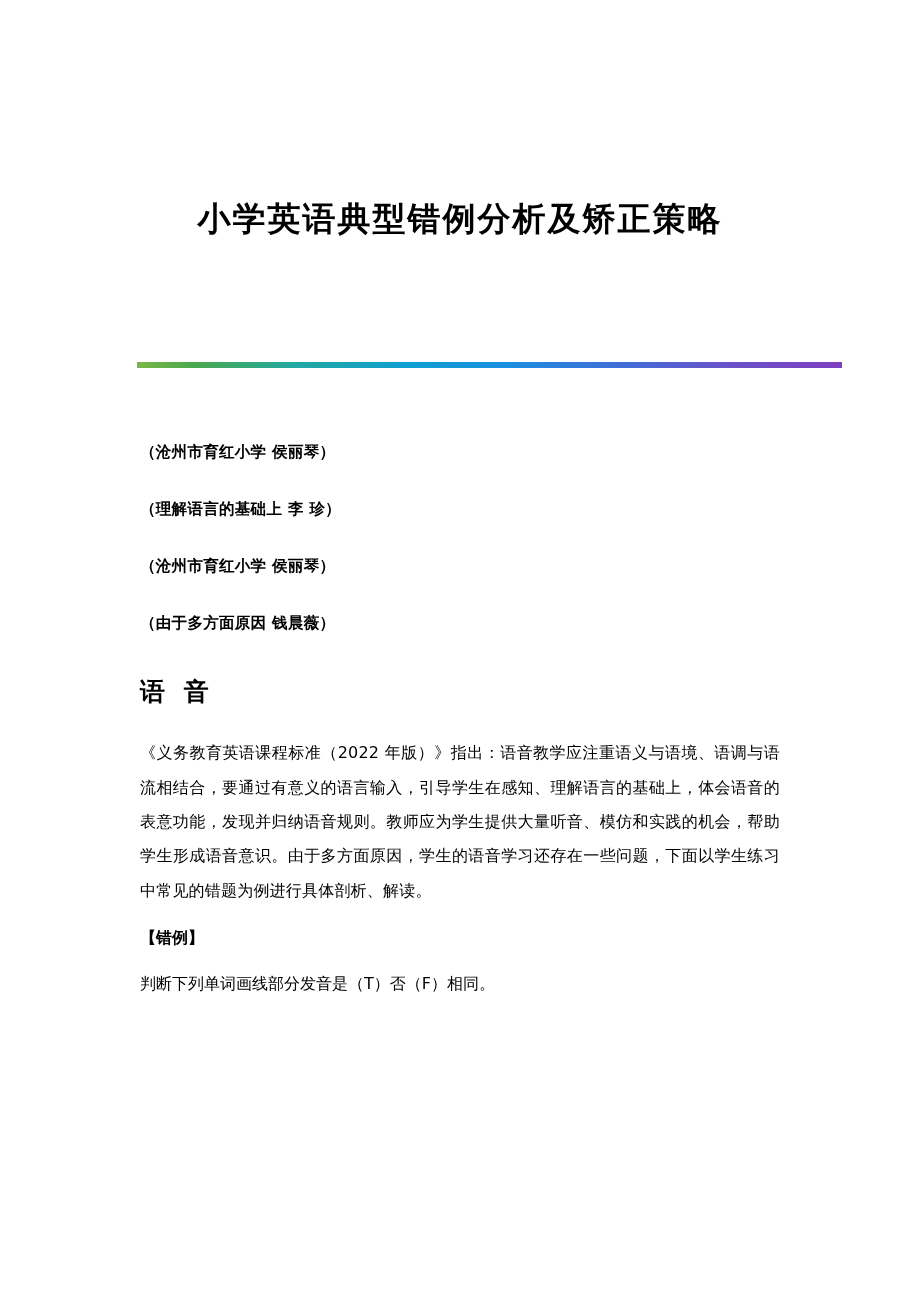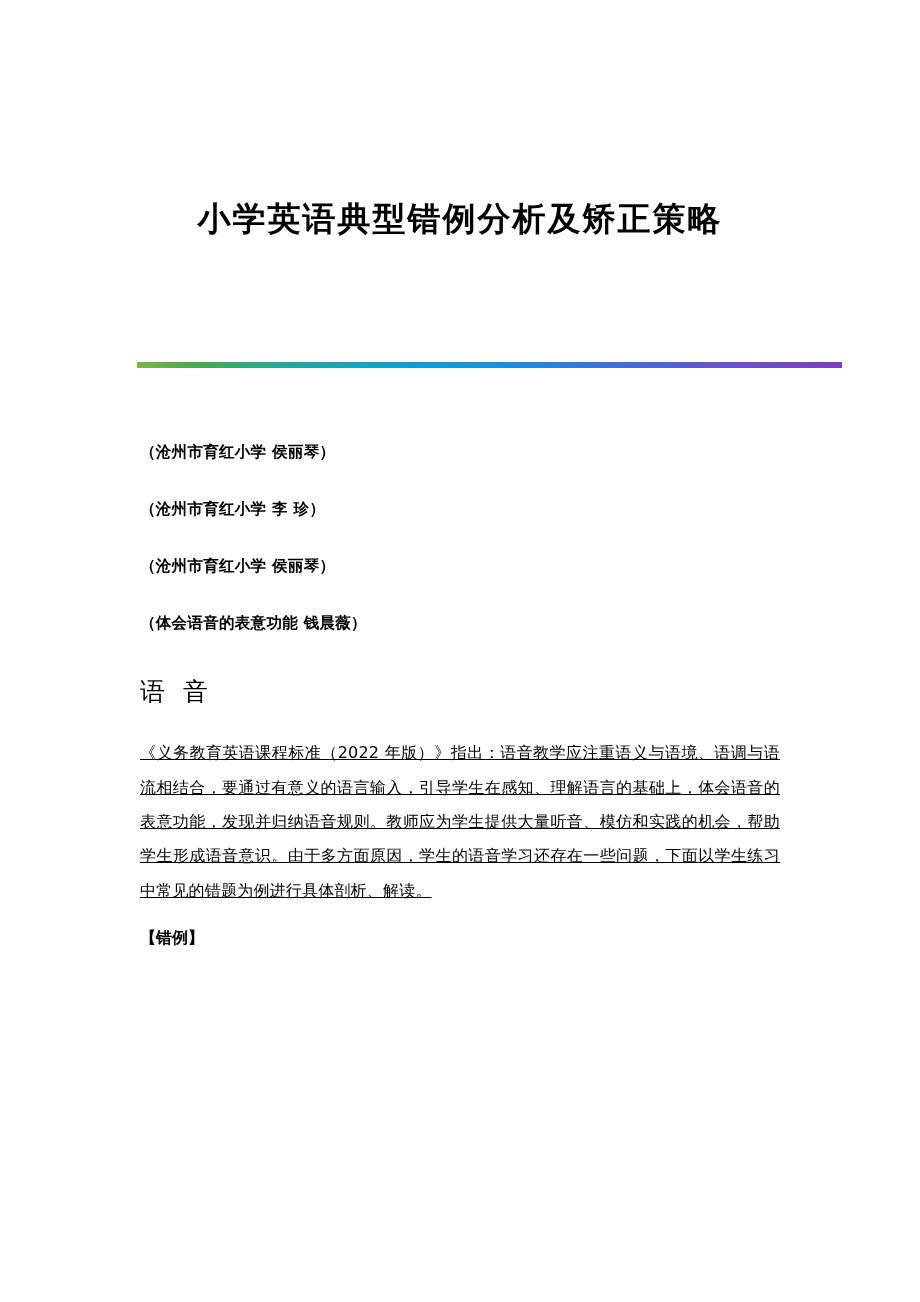--- a/index.html
+++ b/index.html
@@ -60,34 +60,33 @@
     font-family: "DejaVu Sans", "Liberation Sans", sans-serif;
     font-size: 15.5px;
     line-height: 1.55;
     margin: 0 0 33px 0;
     letter-spacing: 0.3px;
     color: #000000;
   }
   .section-heading {
     font-family: "DejaVu Serif", "Liberation Serif", serif;
     font-size: 25px;
-    font-weight: normal;
+    font-weight: bold;
     letter-spacing: 5px;
     margin: 40px 0 28px 0;
     color: #000000;
   }
   .body-par {
     font-family: "DejaVu Sans", "Liberation Sans", sans-serif;
     font-size: 16px;
     line-height: 2.15;
     text-align: justify;
     margin: 0 0 14px 0;
     letter-spacing: 0.2px;
     color: #000000;
-    text-decoration: underline;
   }
   .tag-par {
     font-family: Liberation Serif, serif;
     font-size: 16px;
     line-height: 2.0;
     margin: 14px 0 14px 0;
     font-weight: bold;
     color: #000000;
   }
   .plain-par {
@@ -104,25 +103,26 @@
 <div class="page">
 
   <h1 class="doc-title">小学英语典型错例分析及矫正策略</h1>
 
   <div class="rule-wrap">
     <div class="rule"></div>
   </div>
 
   <div class="authors">
     <p class="author-line">（沧州市育红小学 侯丽琴）</p>
-    <p class="author-line">（沧州市育红小学 李 珍）</p>
+    <p class="author-line">（理解语言的基础上 李 珍）</p>
     <p class="author-line">（沧州市育红小学 侯丽琴）</p>
-    <p class="author-line">（体会语音的表意功能 钱晨薇）</p>
+    <p class="author-line">（由于多方面原因 钱晨薇）</p>
   </div>
 
   <h2 class="section-heading">语 音</h2>
 
   <p class="body-par">《义务教育英语课程标准（2022 年版）》指出：语音教学应注重语义与语境、语调与语流相结合，要通过有意义的语言输入，引导学生在感知、理解语言的基础上，体会语音的表意功能，发现并归纳语音规则。教师应为学生提供大量听音、模仿和实践的机会，帮助学生形成语音意识。由于多方面原因，学生的语音学习还存在一些问题，下面以学生练习中常见的错题为例进行具体剖析、解读。</p>
 
   <p class="tag-par">【错例】</p>
 
+  <p class="plain-par">判断下列单词画线部分发音是（T）否（F）相同。</p>
 
 </div>
 
 </body></html>

